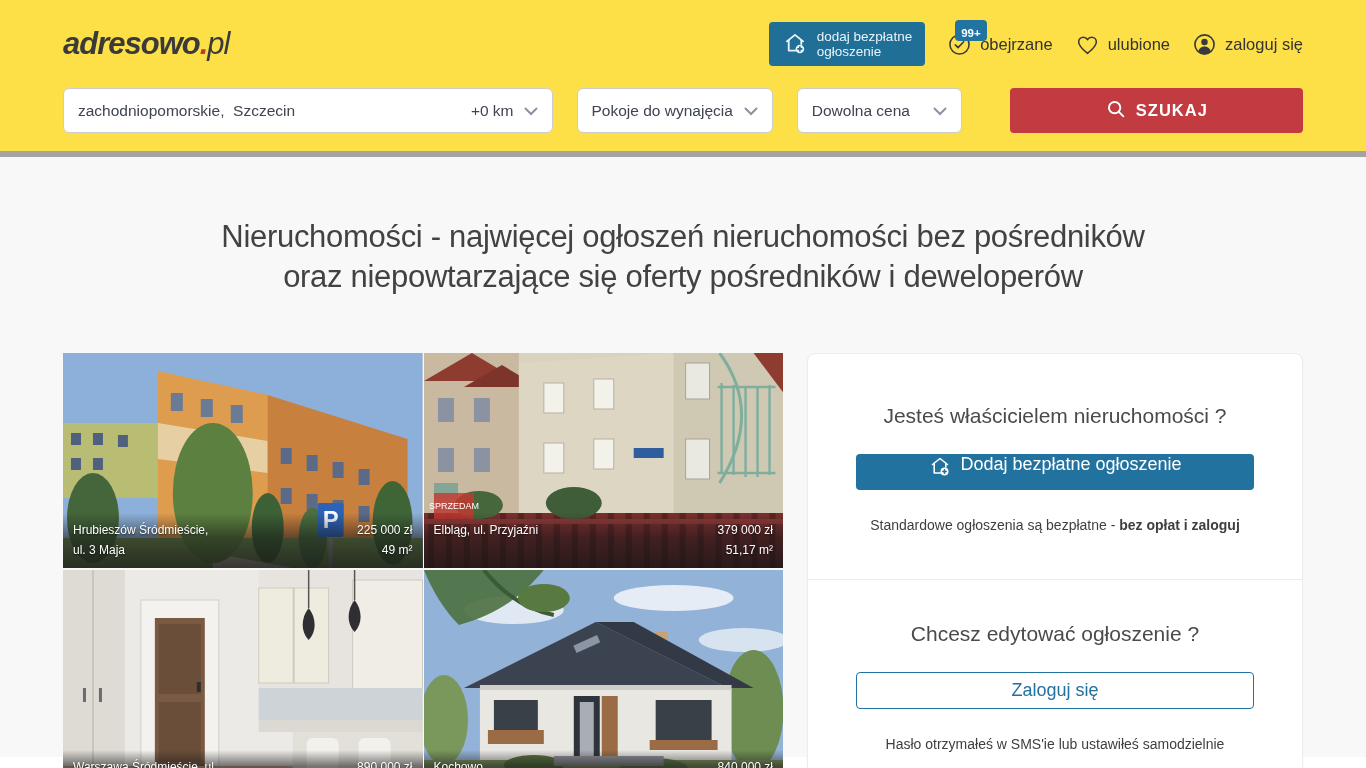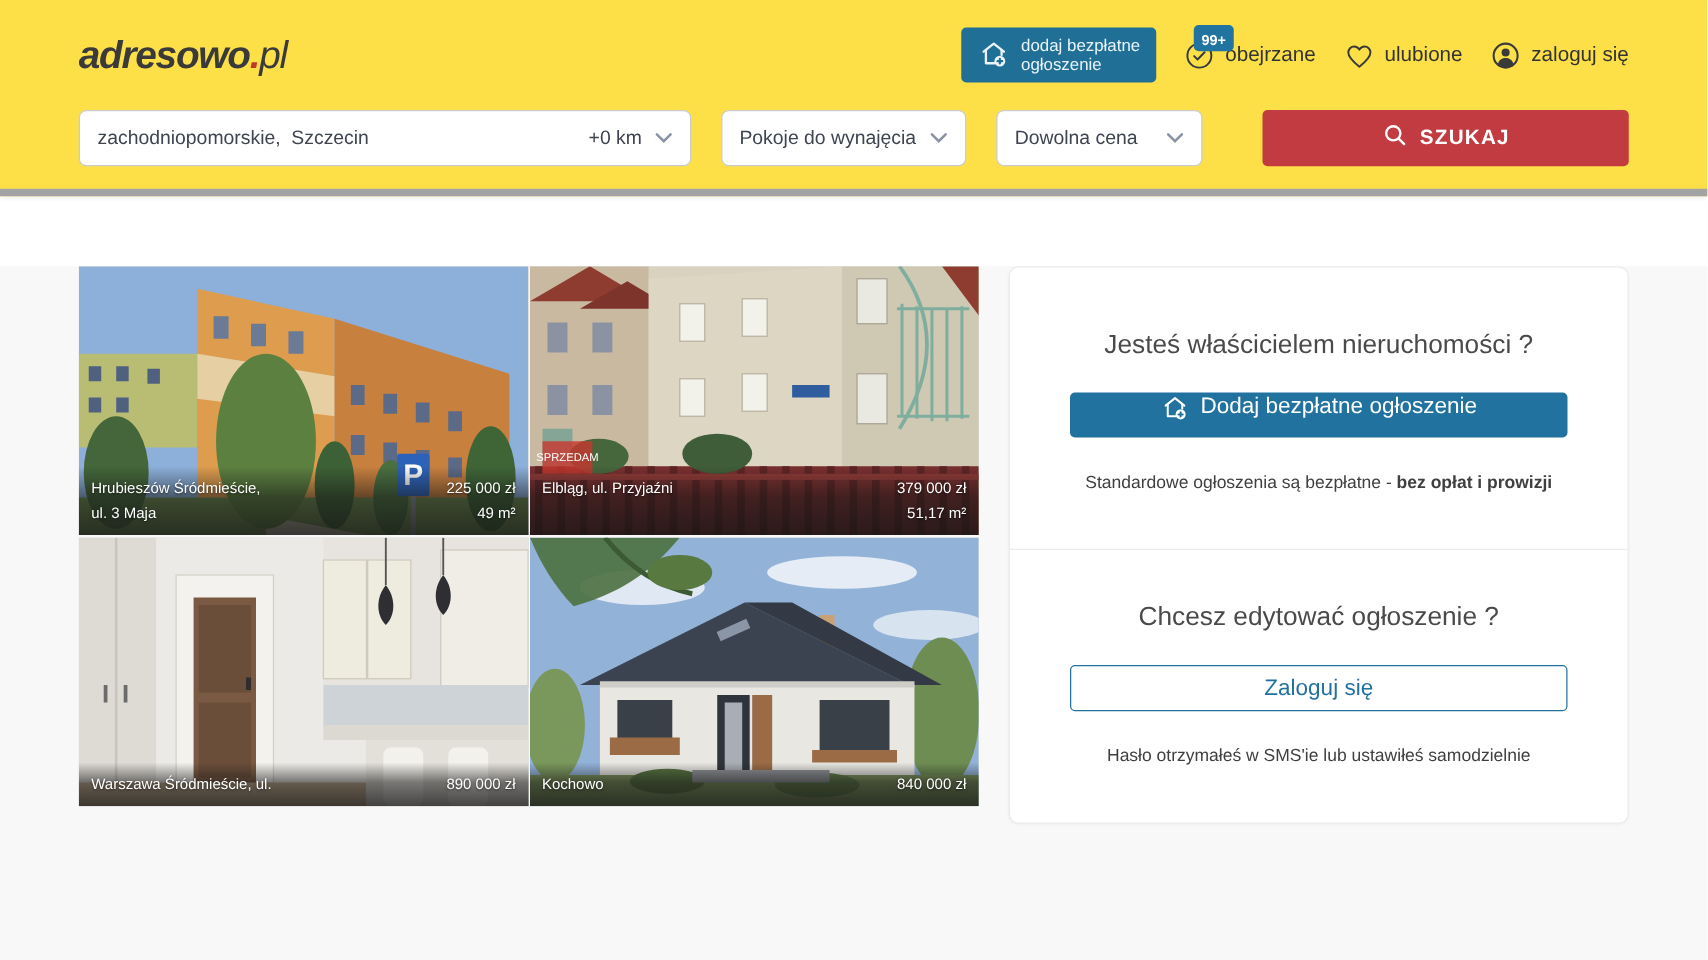--- a/index.html
+++ b/index.html
@@ -183,20 +183,24 @@
           <circle cx="10.5" cy="10.5" r="6.2"></circle>
             <path d="M15.2 15.2 L20 20"></path>
         </svg>
       </span>
       <span>SZUKAJ</span>
     </button>
   </div>
 </header>
 
 <div class="content">
+  <h1 class="hero-title">
+    <span>Nieruchomości - najwięcej ogłoszeń nieruchomości bez pośredników</span><br>
+    <span>oraz niepowtarzające się oferty pośredników i deweloperów</span>
+  </h1>
 
   <div class="content-grid">
 
     <div class="listing-grid">
 
       <div class="card">
         <svg class="photo" viewBox="0 0 360 215" preserveAspectRatio="none">
           <rect width="360" height="215" fill="#8cb0da"></rect>
           <rect x="0" y="70" width="95" height="75" fill="#b9bd74"></rect>
           <rect x="8" y="80" width="10" height="12" fill="#50617f"></rect>
@@ -403,21 +407,21 @@
               <path d="M4.5 10.5 L12 4.5 L19.5 10.5"></path>
               <path d="M6.2 9.5 V19 H13"></path>
               <path d="M17.8 9.5 V13"></path>
               <circle cx="16.5" cy="17.5" r="4" fill="#fff" stroke="none"></circle>
               <path d="M16.5 15.8v3.4 M14.8 17.5h3.4" stroke="#2272a0" stroke-width="1.6"></path>
             </svg>
           </span>
           <span>Dodaj bezpłatne ogłoszenie</span>
         </button>
         <p class="side-note">
-          <span>Standardowe ogłoszenia są bezpłatne - </span><b>bez opłat i prowizji</b>
+          <span>Standardowe ogłoszenia są bezpłatne - </span><b>bez opłat i zaloguj</b>
         </p>
       </div>
 
       <div class="side-section">
         <h2 class="side-heading">Chcesz edytować ogłoszenie ?</h2>
         <button class="side-login-btn">Zaloguj się</button>
         <p class="side-note">Hasło otrzymałeś w SMS'ie lub ustawiłeś samodzielnie</p>
       </div>
     </aside>
   </div>

